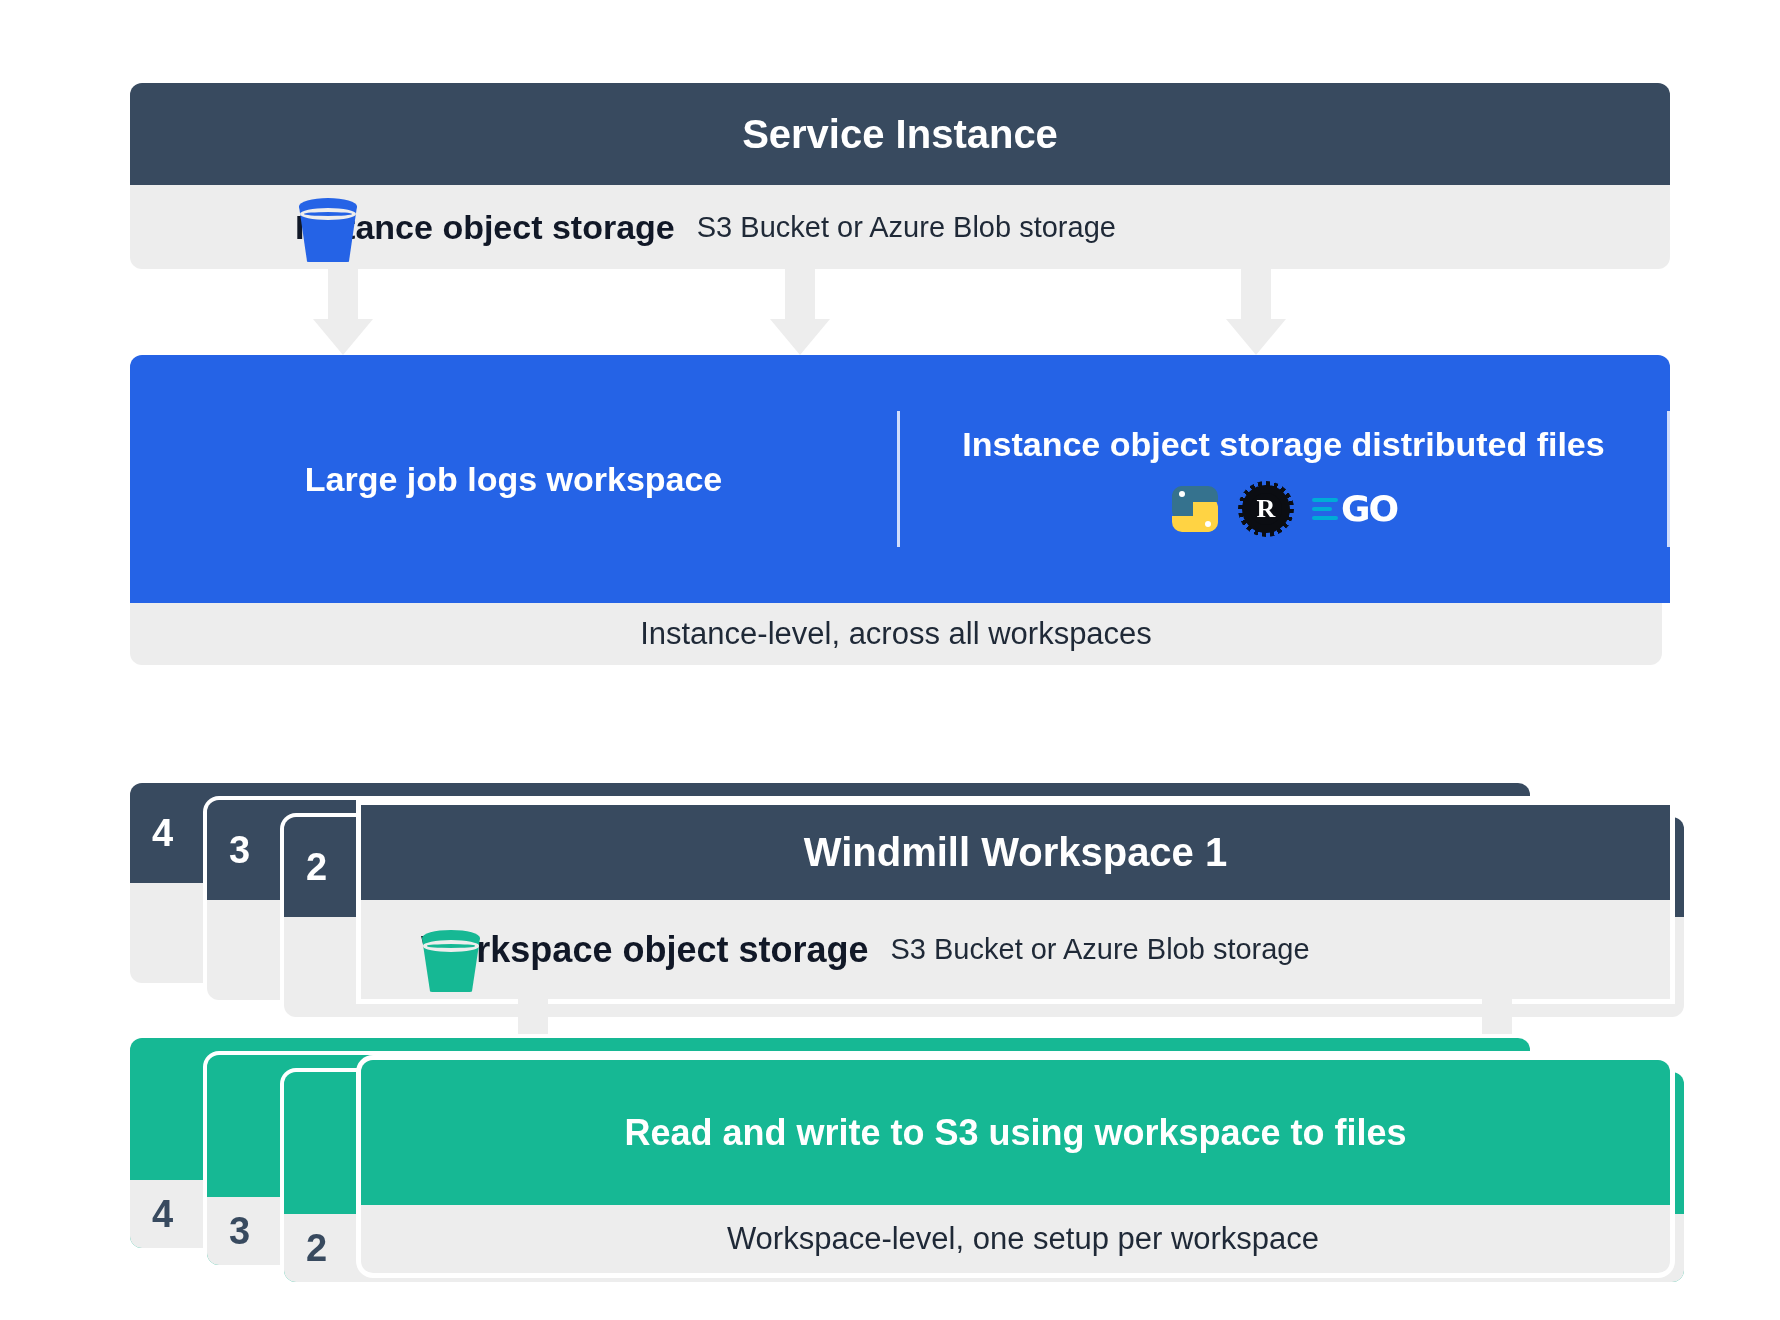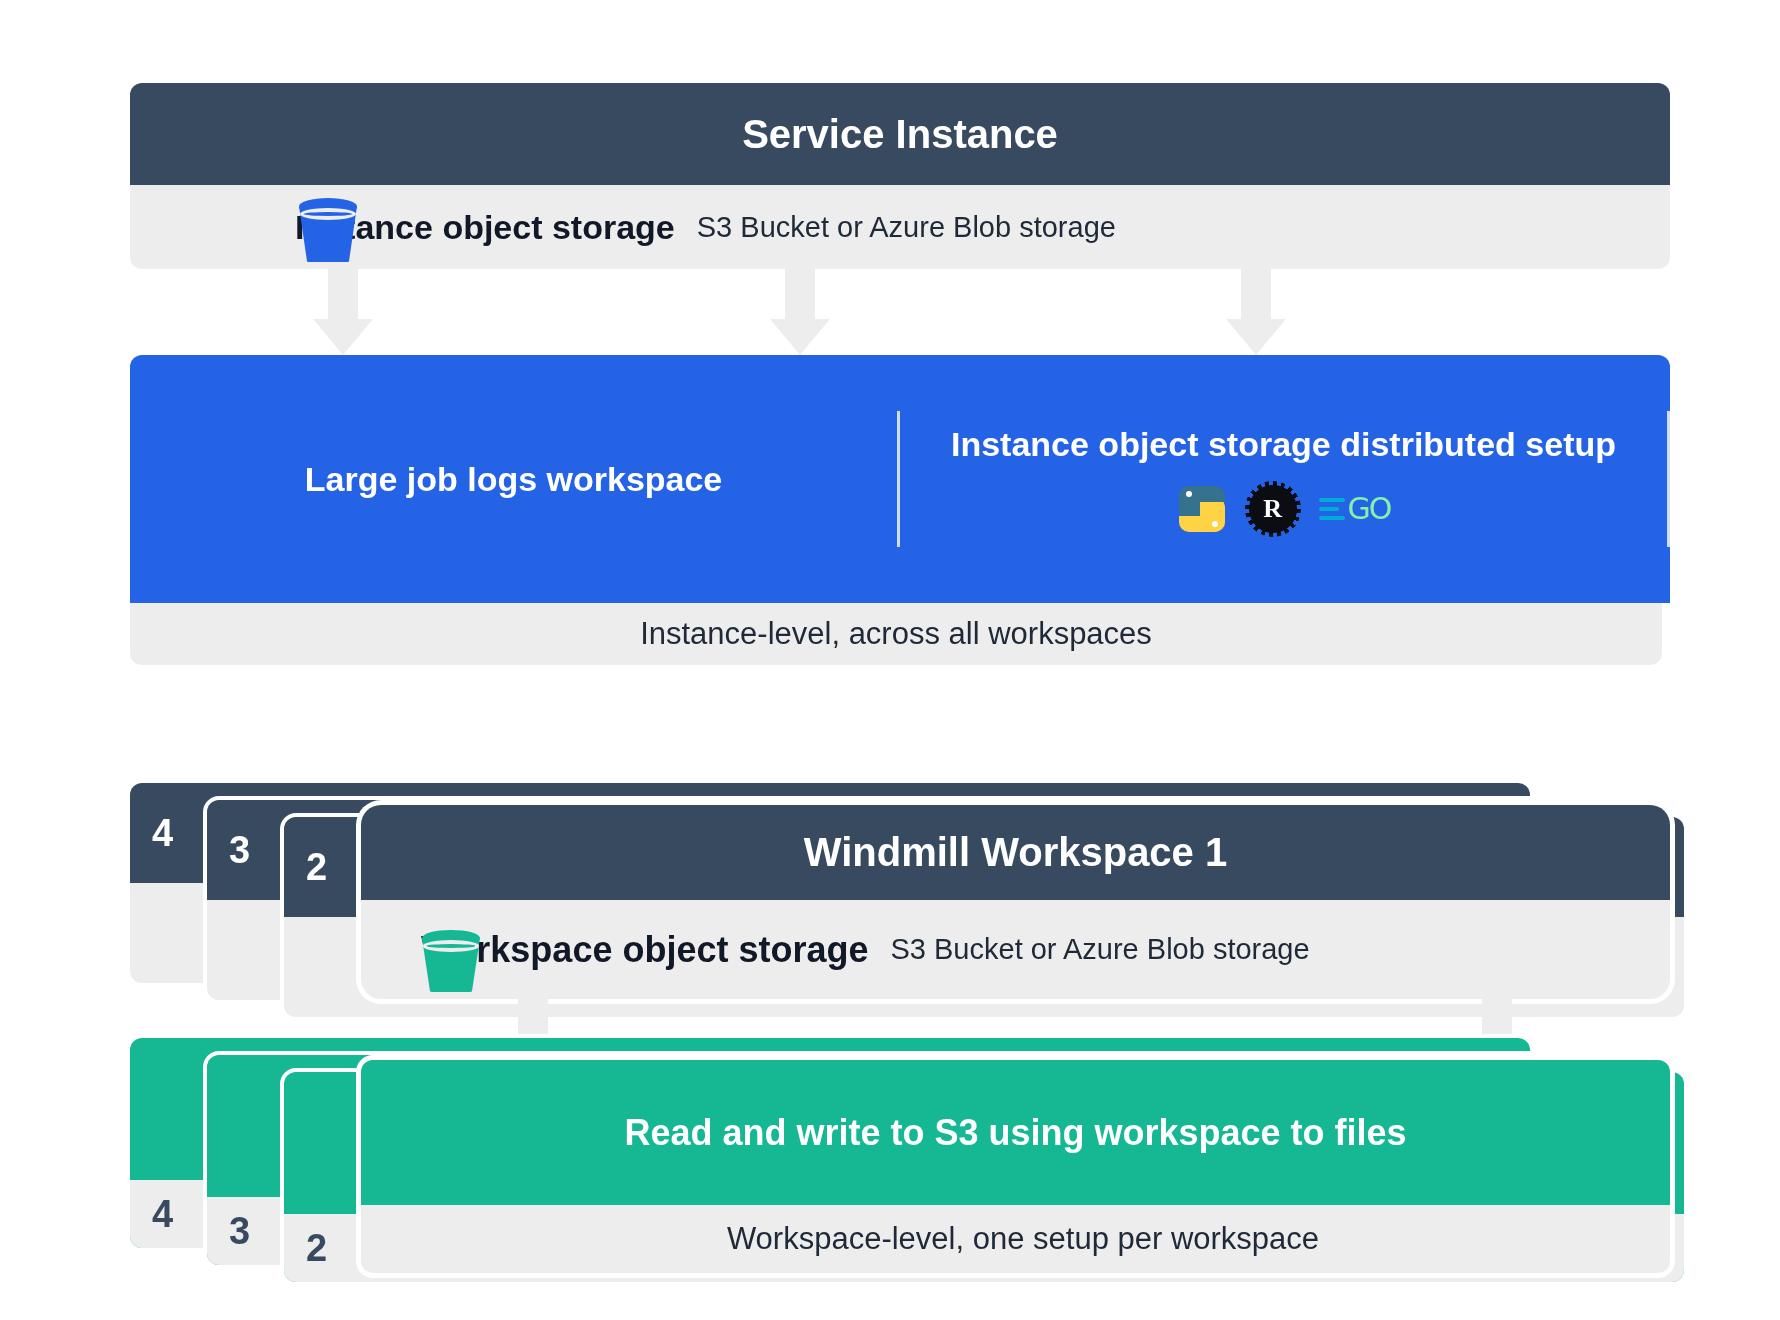--- a/index.html
+++ b/index.html
@@ -128,21 +128,21 @@
   }
 
   
   .go { display: flex; align-items: center; gap: 3px; }
   .go .lines { display: flex; flex-direction: column; gap: 5px; }
   .go .lines i { display: block; height: 4px; background: #00acd7; border-radius: 2px; }
   .go .lines i:nth-child(1) { width: 26px; }
   .go .lines i:nth-child(2) { width: 20px; }
   .go .lines i:nth-child(3) { width: 26px; }
   .go .gotext {
-    font-size: 30px; font-weight: normal; color: #86efac;
+    font-size: 36px; font-weight: bold; color: #ffffff;
     letter-spacing: -2px; line-height: 1; font-family: "DejaVu Sans", sans-serif;
   }
 
   #instance-footnote {
     position: absolute; left: 130px; top: 603px;
     width: 1532px; height: 62px;
     justify-content: center;
     font-size: 31px;
   }
 
@@ -166,21 +166,21 @@
   #ws-card4 { left: 130px;  top: 783px;  width: 1400px; height: 200px; }
   #ws-card4 .sc-head { height: 100px; }
   #ws-card3 { left: 207px; top: 800px;  width: 1400px; height: 200px; }
   #ws-card3 .sc-head { height: 100px; }
   #ws-card2 { left: 284px; top: 817px;  width: 1400px; height: 200px; }
   #ws-card2 .sc-head { height: 100px; }
 
   #ws-front {
     position: absolute; left: 361px; top: 805px;
     width: 1309px; height: 194px;
-    border-radius: 20px;
+    border-radius: 0;
     box-shadow: 0 0 0 5px #ffffff;
     background: #ededed;
     overflow: hidden;
   }
   #ws-front .fc-head {
     height: 95px; background: #384a5f; color: #ffffff;
     display: flex; align-items: center; justify-content: center;
     font-size: 40px; font-weight: bold;
   }
   #ws-front .fc-body {
@@ -257,21 +257,21 @@
 
   <div class="blue-band" id="capability-band">
 
     <div class="cap-col">
       <div class="cap-title">Large job logs workspace</div>
     </div>
 
     <div class="cap-divider"></div>
 
     <div class="cap-col">
-      <div class="cap-title">Instance object storage distributed setup</div>
+      <div class="cap-title">Instance object storage distributed files</div>
       <div class="lang-row">
         <span class="py">
           <span class="p1"></span>
             <span class="p2"></span>
           <span class="bar-top"></span>
             <span class="bar-bot"></span>
           <span class="dot1"></span>
             <span class="dot2"></span>
         </span>
         <span class="rust">

